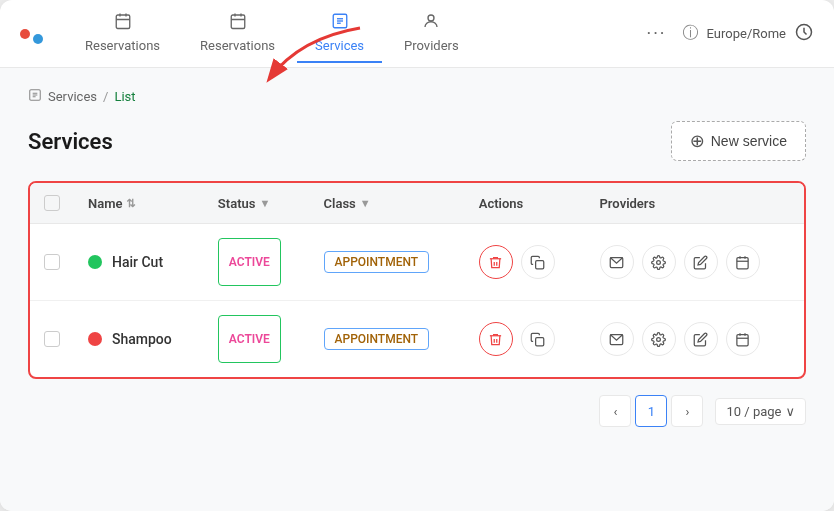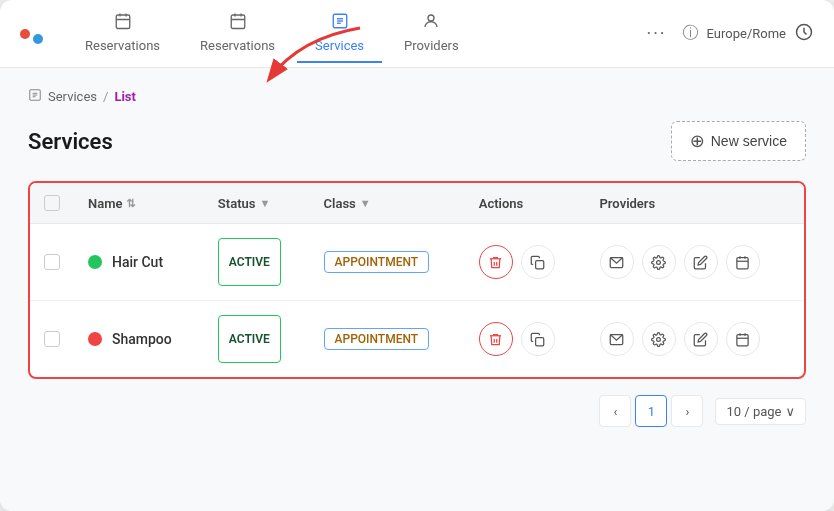--- a/index.html
+++ b/index.html
@@ -85,21 +85,21 @@
     
     .breadcrumb {
       display: flex;
       align-items: center;
       gap: 6px;
       font-size: 13px;
       color: #666;
       margin-bottom: 16px;
     }
     .breadcrumb-sep { color: #999; }
-    .breadcrumb-current { color: #a21caf; font-weight: 700; }
+    .breadcrumb-current { color: #15803d; font-weight: 400; }
     .breadcrumb-parent { color: #666; }
     
     .page-header {
       display: flex;
       align-items: center;
       justify-content: space-between;
       margin-bottom: 20px;
     }
     .page-title {
       font-size: 22px;
@@ -178,21 +178,21 @@
       display: inline-block;
       flex-shrink: 0;
     }
     .status-dot.green { background: #22c55e; }
     .status-dot.red { background: #ef4444; }
     .status-badge {
       display: inline-block;
       padding: 16px 10px;
       border: 1.5px solid #22c55e;
       border-radius: 4px;
-      color: #14532d;
+      color: #ec4899;
       font-size: 12px;
       font-weight: 600;
     }
     .class-badge {
       display: inline-block;
       padding: 3px 10px;
       border: 1.5px solid #60a5fa;
       border-radius: 4px;
       color: #a16207;
       font-size: 12px;

